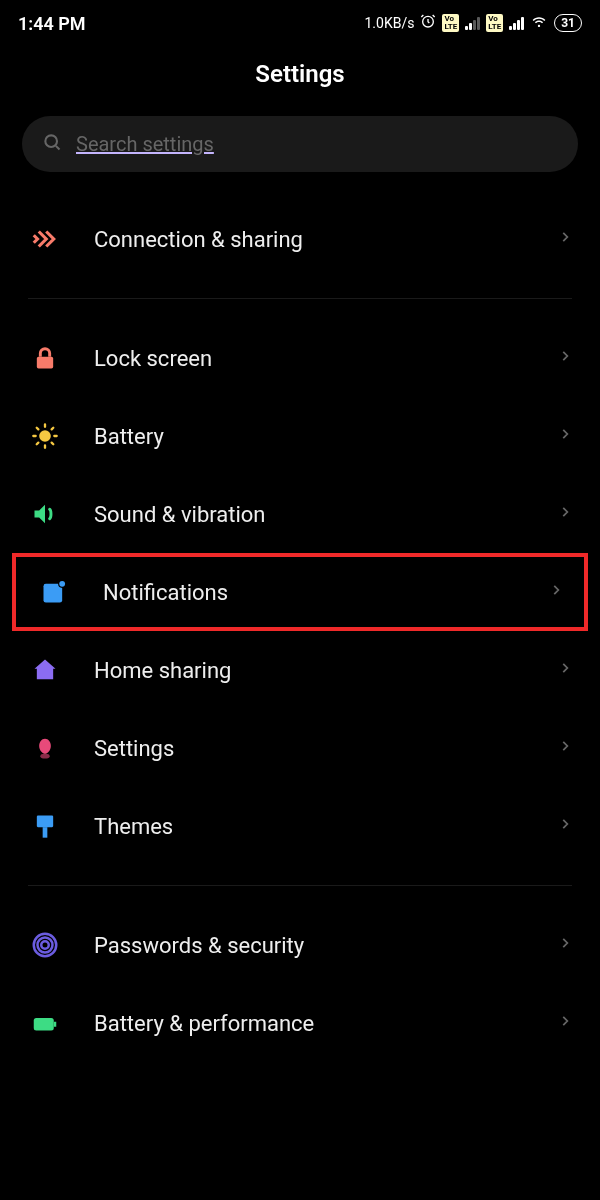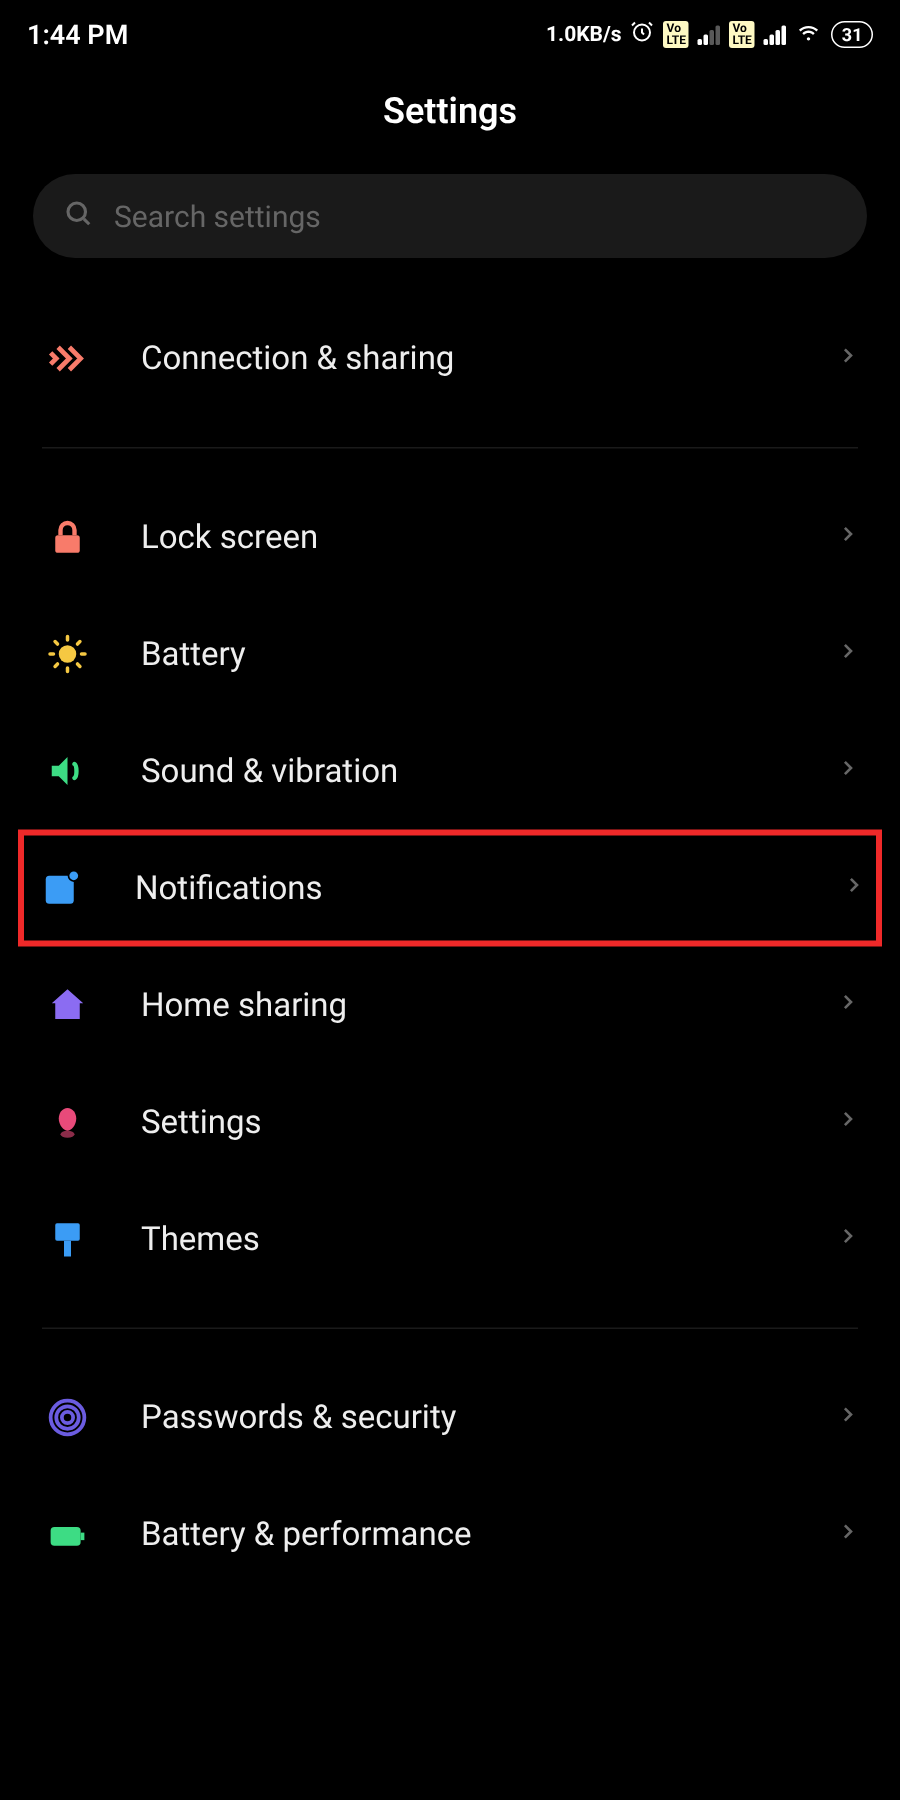--- a/index.html
+++ b/index.html
@@ -30,21 +30,21 @@
       font-weight: 600;
     }
     .status-right {
       display: flex;
       align-items: center;
       gap: 6px;
       font-size: 15px;
     }
     .status-right .kb {
       font-size: 14px;
-      font-weight: 700;
+      font-weight: 400;
     }
     .sim-badge {
       background: #fef9c3;
       color: #000;
       font-size: 8px;
       font-weight: bold;
       padding: 1px 2px;
       border-radius: 2px;
       line-height: 1;
     }
@@ -85,39 +85,40 @@
       margin: 0 22px;
       display: flex;
       align-items: center;
       padding: 16px 20px;
       gap: 14px;
     }
     .search-bar input {
       background: transparent;
       border: none;
       outline: none;
-      color: #a16207;
+      color: #c4b5fd;
       font-size: 20px;
       flex: 1;
+      text-decoration: underline;
     }
     .search-bar input::placeholder {
       color: #666;
     }
     .item {
       display: flex;
       align-items: center;
       padding: 22px 28px;
       gap: 32px;
       position: relative;
       justify-content: space-between;
     }
     .item.highlighted {
       border: 4px solid #ef2929;
       margin: 0 12px;
-      padding: 18px 8px;
+      padding: 18px 21px;
       gap: 32px;
     }
     .item .icon-wrap {
       width: 34px;
       height: 34px;
       display: flex;
       align-items: center;
       justify-content: center;
       flex-shrink: 0;
     }

